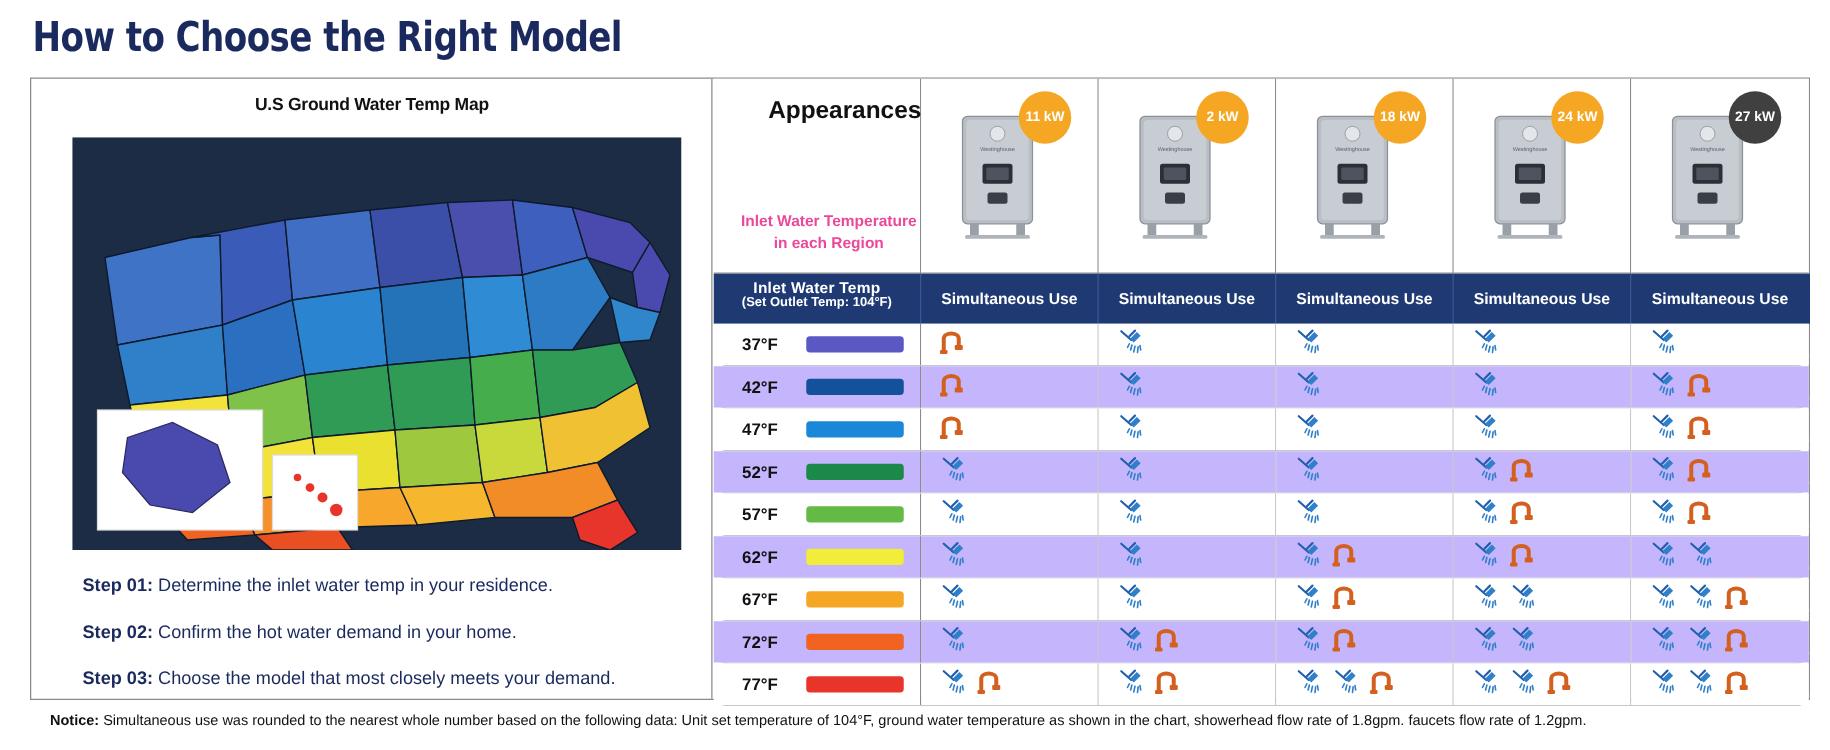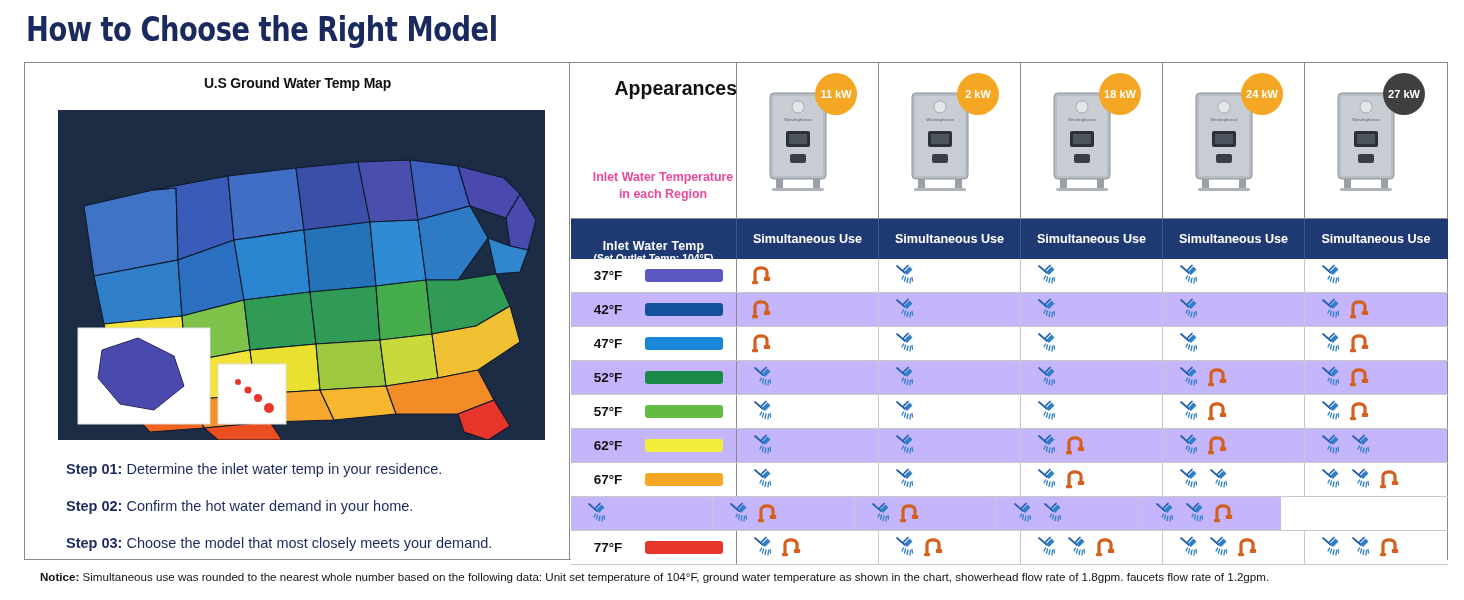--- a/index.html
+++ b/index.html
@@ -153,40 +153,41 @@
     position: absolute; left: 0; top: 156px;
     width: 877px; height: 40px;
     display: flex;
     background: #1f3a73;
   }
   .band-first {
     width: 166px; height: 40px;
     border-right: 1px solid #3b5596;
     color: #ffffff;
     text-align: center;
-    padding-top: 20px;
+    padding-top: 4px;
   }
   .band-first .b1 { font-size: 12.4px; font-weight: bold; letter-spacing:.2px;}
   .band-first .b2 { font-size: 10.4px; font-weight: bold; }
   .band-cell {
     width: 142px; height: 40px;
     border-right: 1px solid #3b5596;
     color: #ffffff;
     font-size: 12.6px;
     font-weight: bold;
     display: flex; align-items: center; justify-content: center;
   }
   .band-cell:last-child { border-right: none; }
 
   
   .rows { position: absolute; left: 0; top: 196px; width: 877px; }
   .row {
     display: flex;
     height: 34px;
     border-bottom: 1px solid #c8c8c8;
+    border-radius: 11px;
   }
   .row.alt .cell, .row.alt .temp-cell { background: #c4b5fd; }
   .temp-cell {
     width: 166px;
     border-right: 1px solid #8a8a8a;
     display: flex;
     align-items: center;
     background: #ffffff;
   }
   .temp-text {
@@ -1079,20 +1080,24 @@
     </g>
   </svg></span>
               <span class="icon-faucet"><svg width="24" height="26" viewBox="0 0 24 26" xmlns="http://www.w3.org/2000/svg">
     <path d="M4 21 L4 11 C4 5.5 16 5.5 16 11 L16 17" stroke="#d4601f" stroke-width="3.2" fill="none" stroke-linecap="round"></path>
     <rect x="12.8" y="16" width="6.4" height="4" rx="1" fill="#d4601f"></rect>
     <rect x="1" y="20" width="6" height="3.2" rx="1" fill="#d4601f"></rect>
   </svg></span>
             </div>
           </div>
           <div class="row alt">
+            <div class="temp-cell">
+              <div class="temp-text">72°F</div>
+              <div class="temp-bar" style="background:#f06321"></div>
+            </div>
             <div class="cell">
               <span class="icon-shower"><svg width="26" height="26" viewBox="0 0 26 26" xmlns="http://www.w3.org/2000/svg">
     <g stroke="#1f5fae" stroke-width="1.7" fill="none" stroke-linecap="round">
       <path d="M4 5 L12 12"></path>
       <path d="M10.5 9 L15 4.5"></path>
     </g>
     <path d="M11 11 L16.5 5.5 L19.5 8.5 L14 14 Z" fill="#2f7fc9"></path>
     <g stroke="#2f7fc9" stroke-width="1.3" stroke-linecap="round">
       <path d="M12.5 16 L11.5 20"></path>
       <path d="M15 17 L14 21.5"></path>

